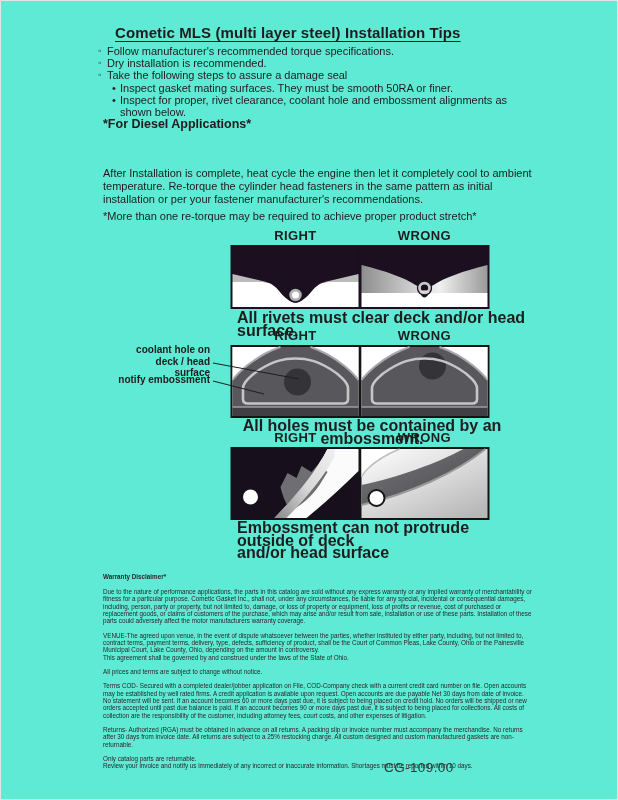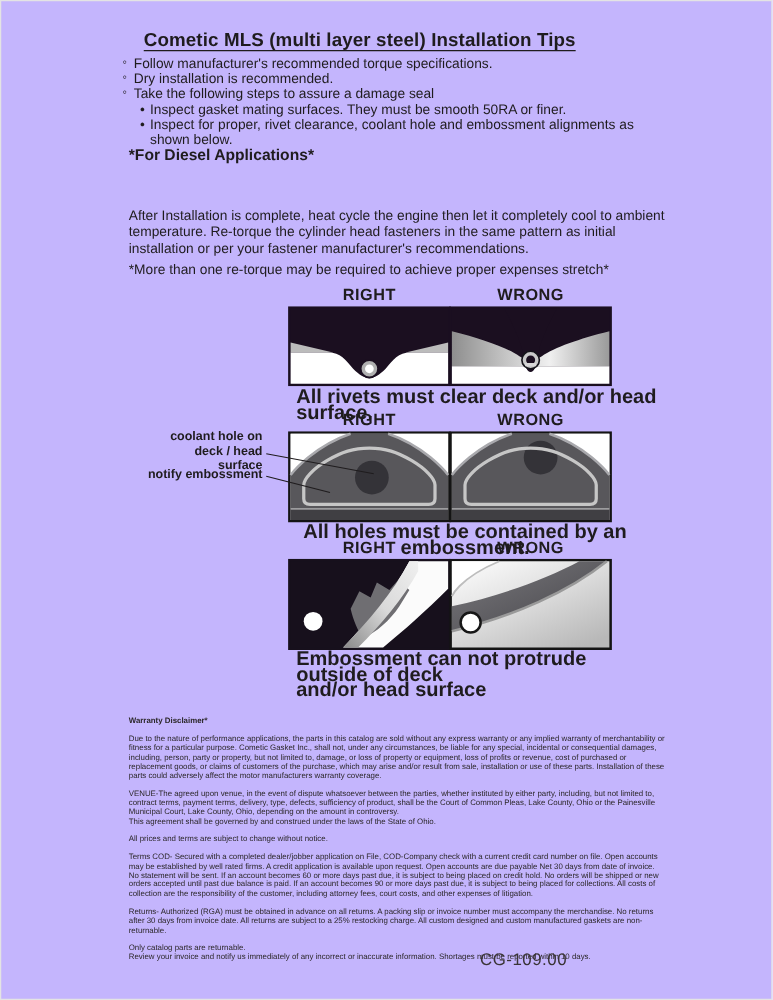--- a/index.html
+++ b/index.html
@@ -1,17 +1,17 @@
 <!DOCTYPE html>
 <html><head>
 <meta charset="utf-8">
 <style>
   html,body{margin:0;padding:0;background:#ffffff;}
   .page{
-    position:relative;width:618px;height:800px;background:#c4b5fd;
+    position:relative;width:618px;height:800px;background:#5eead4;
     font-family:"Liberation Sans", sans-serif;color:#1f1c1e;overflow:hidden;
     box-shadow:inset 0 0 0 1px #e4e4e4;
   }
   .title{
     position:absolute;left:115px;top:24px;font-size:15px;font-weight:bold;
     text-decoration:underline;text-underline-offset:3px;letter-spacing:.1px;
   }
   .bullets{position:absolute;left:98px;top:45px;width:436px;font-size:11px;line-height:12.2px;}
   .bullet{position:relative;padding-left:9px;}
   .bullet::before{content:"\25E6";position:absolute;left:0;top:-0.5px;font-size:10px;}
@@ -49,21 +49,21 @@
   <div class="bullets">
     <div class="bullet">Follow manufacturer's recommended torque specifications.</div>
     <div class="bullet">Dry installation is recommended.</div>
     <div class="bullet">Take the following steps to assure a damage seal</div>
     <div class="subbullet">Inspect gasket mating surfaces.  They must be smooth 50RA or finer.</div>
     <div class="subbullet">Inspect for proper, rivet clearance, coolant hole and embossment alignments as shown below.</div>
   </div>
 
   <div class="diesel-heading">*For Diesel Applications*</div>
   <div class="para p2">After Installation is complete, heat cycle the engine then let it completely cool to ambient temperature. Re-torque the cylinder head fasteners in the same pattern as initial installation or per your fastener manufacturer's recommendations.</div>
-  <div class="para p3">*More than one re-torque may be required to achieve proper expenses stretch*</div>
+  <div class="para p3">*More than one re-torque may be required to achieve proper product stretch*</div>
 
   <div class="diag-row r1">
     <div class="diag-col">
       <div class="diag-label">RIGHT</div>
       <svg class="diag-box" viewBox="0 0 130 64">
         <rect x="1" y="1" width="128" height="62" fill="#1b0f20" stroke="#1b0f20" stroke-width="2"></rect>
         <polygon points="2,29 2,37 36,37" fill="#bcbcbc"></polygon>
         <polygon points="128,29 128,37 94,37" fill="#bcbcbc"></polygon>
         <path d="M2,37 L32,37 C42,37 46,43 52,50 C57,55 61,57.5 65,57.5 C69,57.5 73,55 78,50 C84,43 88,37 98,37 L128,37 L128,62 L2,62 Z" fill="#ffffff"></path>
         <circle cx="65" cy="50" r="7" fill="#b0b0b0" stroke="#1b0f20" stroke-width="1.5"></circle>

